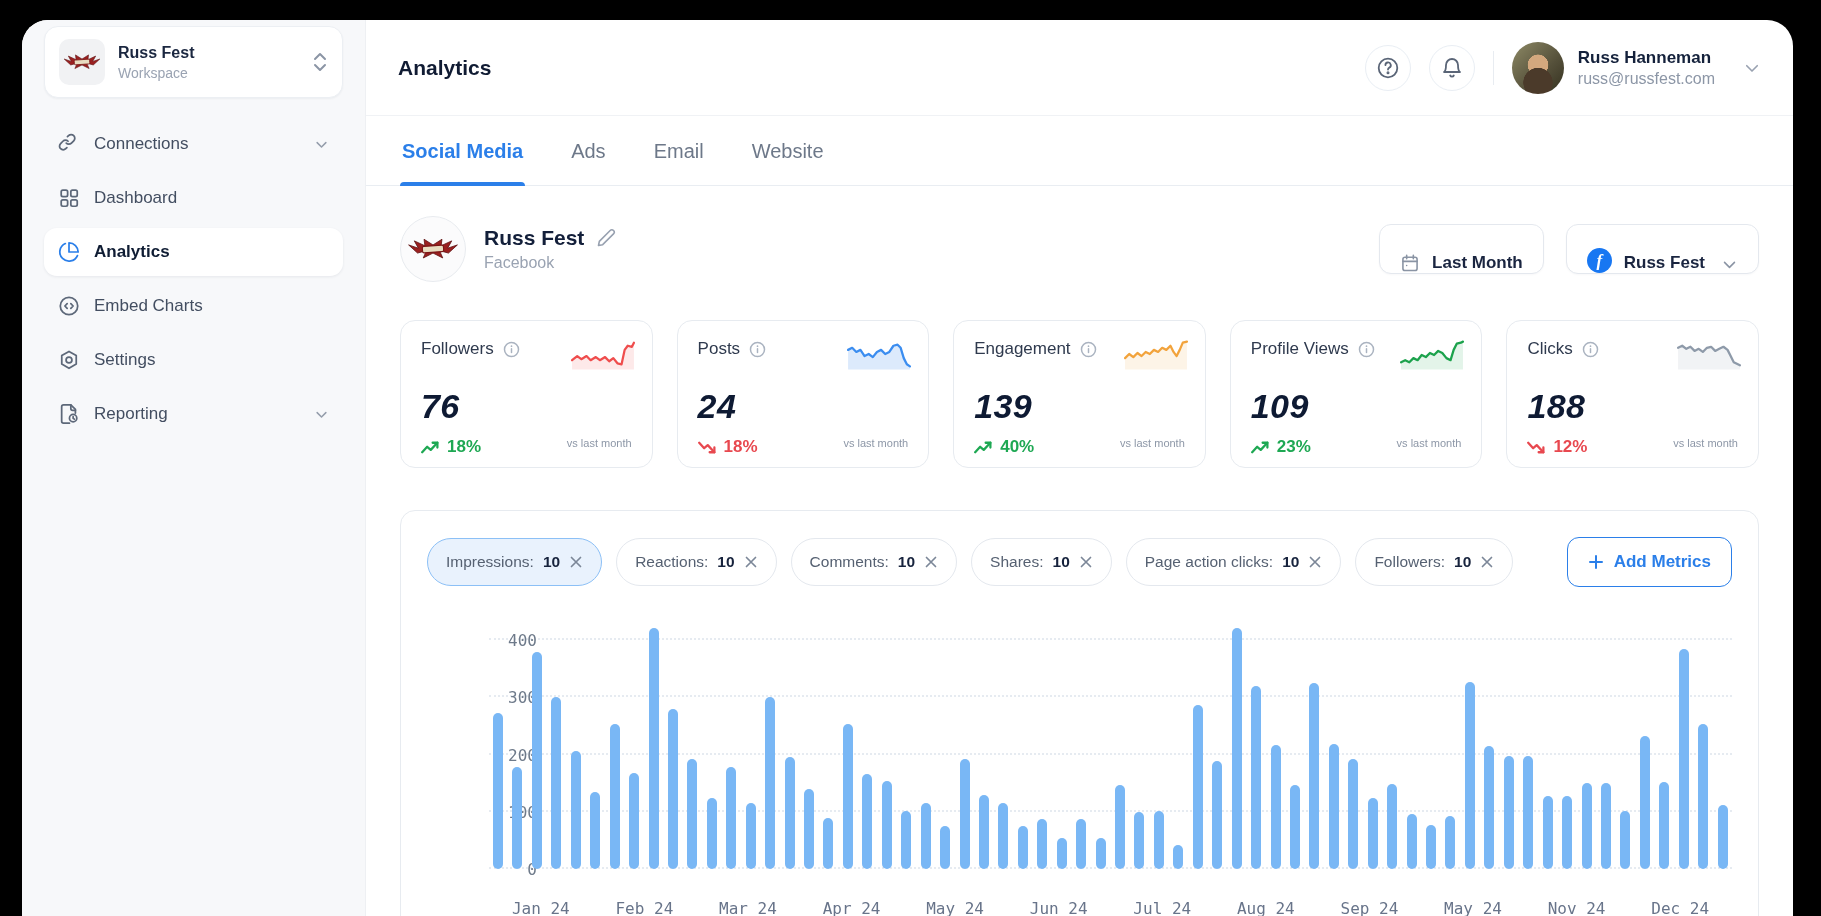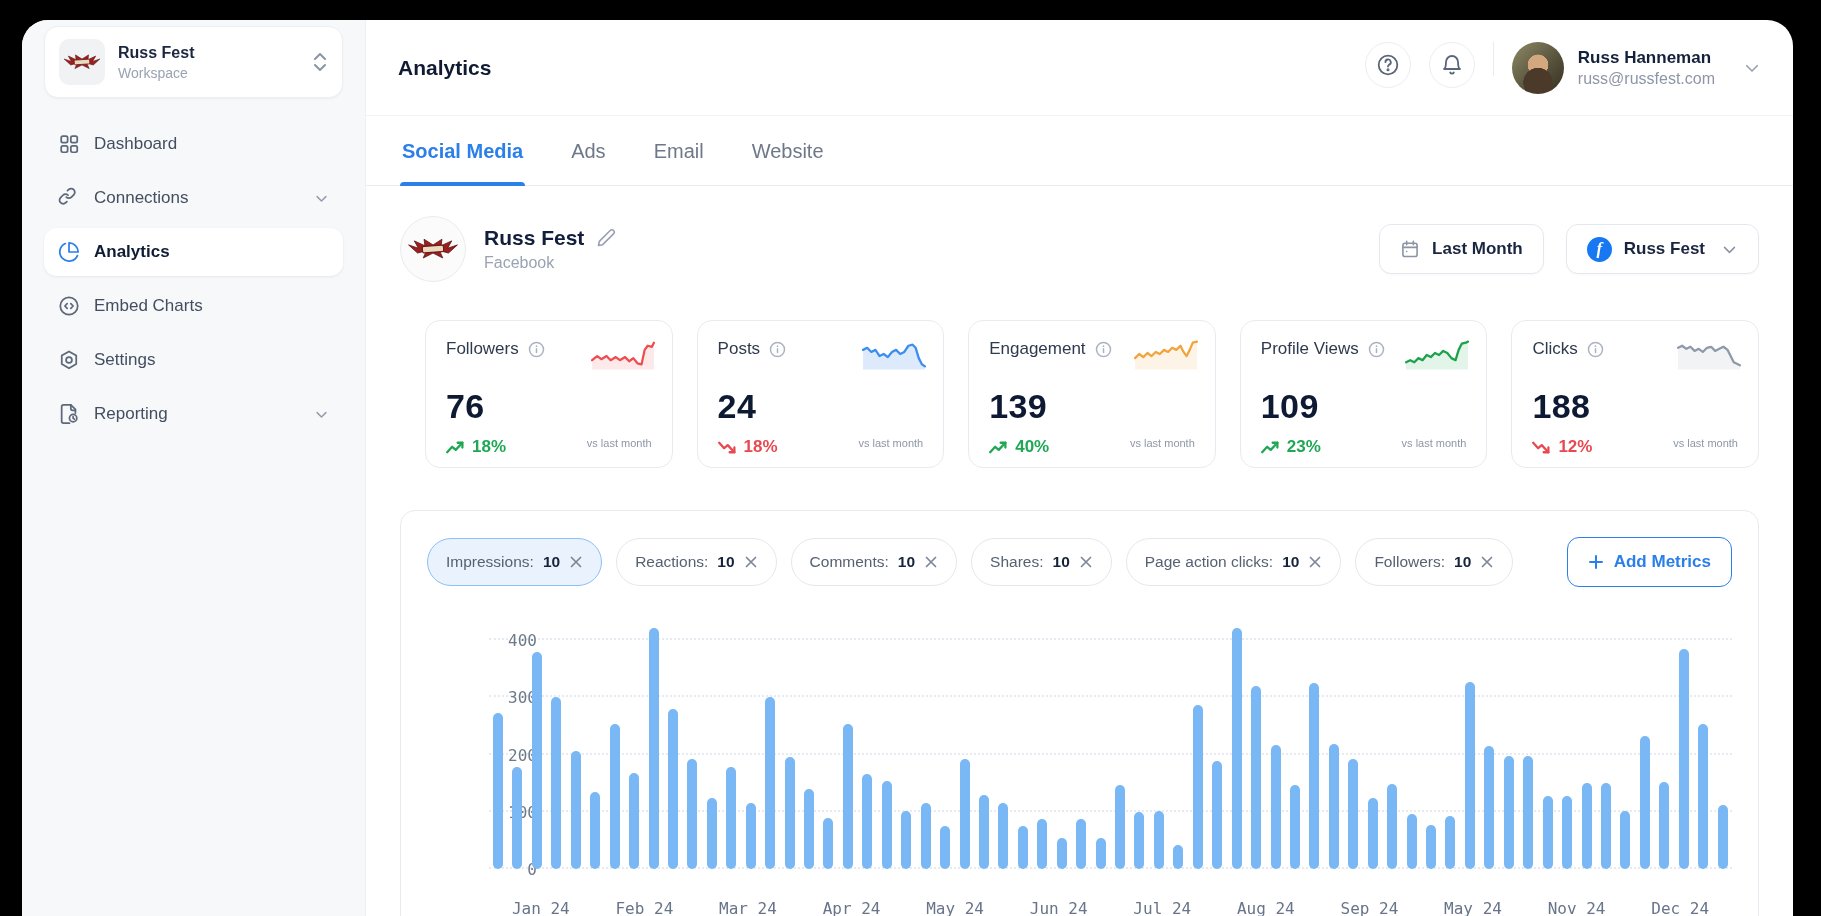--- a/index.html
+++ b/index.html
@@ -31,21 +31,21 @@
     color:#434e61; font-size:17px; font-weight:500; cursor:pointer; }
   .nav-item .nicon { color:#5d6879; display:flex; }
   .nav-item.active { background:#fff; box-shadow:0 1px 3px rgba(25,39,65,.08); color:#0f1c33; font-weight:600; }
   .nav-item.active .nicon { color:var(--accent,#2b7fe9); }
   .nav-chev { margin-left:auto; color:#949dab; display:flex; }
 
   
   main { flex:1; display:flex; flex-direction:column; min-width:0; }
   .topbar { height:96px; flex:none; display:flex; align-items:center; padding:0 32px; border-bottom:1px solid #f0f2f5; }
   .topbar h1 { font-size:21px; font-weight:700; color:#101b33; margin:0; }
-  .topbar-right { margin-left:auto; display:flex; align-items:flex-start; gap:18px; }
+  .topbar-right { margin-left:auto; display:flex; align-items:center; gap:18px; }
   .icon-btn { width:46px; height:46px; border-radius:50%; border:1px solid #e9eef4; background:#fff; color:#5a6577;
     display:grid; place-items:center; cursor:pointer; }
   .vdiv { width:1px; height:34px; background:#e8ecf1; }
   .user { display:flex; align-items:center; gap:14px; cursor:pointer; }
   .avatar { width:52px; height:52px; border-radius:50%; flex:none;
     background:
       radial-gradient(circle at 50% 78%, #4b3a2a 0 30%, transparent 31%),
       radial-gradient(circle at 50% 44%, #d3a87e 0 26%, transparent 27%),
       linear-gradient(135deg,#8e8a66,#55503a 60%,#33301f); }
   .uname { font-size:17px; font-weight:700; color:#14213b; }
@@ -60,34 +60,34 @@
 
   .content { flex:1; padding:30px 34px; overflow:hidden; }
 
   .profile-row { display:flex; align-items:center; margin-bottom:38px; }
   .pf-avatar { width:66px; height:66px; border-radius:50%; border:1px solid #e8ebef; background:#fbfbfc; display:grid; place-items:center; }
   .pf-info { margin-left:18px; }
   .pf-name { font-size:21px; font-weight:700; color:#131f3a; display:flex; align-items:center; gap:12px; }
   .pencil { color:#98a1b0; display:flex; cursor:pointer; }
   .pf-platform { font-size:16px; color:#9aa3b2; margin-top:4px; }
   .pf-actions { margin-left:auto; display:flex; gap:22px; }
-  .btn { height:50px; display:flex; align-items:center; gap:12px; padding:0 20px; border:1px solid #e4e8ee; border-radius:12px;
+  .btn { height:50px; display:flex; align-items:flex-end; gap:12px; padding:0 20px; border:1px solid #e4e8ee; border-radius:12px;
     background:#fff; font-size:17px; font-weight:600; color:#1a2540; box-shadow:0 1px 2px rgba(20,30,50,.03); cursor:pointer; }
   .btn .cal { color:#8a94a4; display:flex; }
   .fbdot { width:25px; height:25px; border-radius:50%; background:var(--facebook,#1877f2); color:#fff; font-weight:700;
     display:grid; place-items:center; font-size:17px; font-family:"Liberation Serif", serif; font-style:italic; }
   .btn .chev { color:#8a94a4; margin-left:4px; display:flex; }
 
-  .cards { display:grid; grid-template-columns:repeat(5,1fr); gap:24px; margin-bottom:42px;margin-left:25px; }
+  .cards { display:grid; grid-template-columns:repeat(5,1fr); gap:24px; margin-bottom:42px; }
   .card { border:1px solid #e7ebf0; border-radius:15px; background:#fff; padding:18px 20px; height:148px; position:relative; }
   .card-head { display:flex; align-items:center; gap:9px; }
   .card-label { font-size:17px; font-weight:500; color:#2f3a4e; }
   .iinfo { color:#aab3c0; display:flex; cursor:pointer; }
   .spark { position:absolute; top:16px; right:16px; }
-  .card-value { font-size:34px; font-weight:800; color:#0e1a33; margin-top:28px; letter-spacing:.4px; }
+  .card-value { font-size:34px; font-weight:800; color:#0e1a33; margin-top:28px; letter-spacing:.4px;font-style:italic; }
   .card-foot { display:flex; align-items:flex-start; margin-top:11px; }
   .trend { display:flex; align-items:center; gap:7px; font-size:17px; font-weight:700; }
   .trend.up { color:var(--positive,#1ea853); }
   .trend.down { color:var(--negative,#e8484f); }
   .trend.down .ticon { transform:scaleY(-1); }
   .vs { margin-left:auto; font-size:11px; color:#8d97a7; }
 
   .chart-card { border:1px solid #e7ebf0; border-radius:15px; background:#fff; padding:26px; height:520px; }
   .chips-row { display:flex; align-items:center; gap:14px; }
   .chip { display:flex; align-items:center; gap:9px; height:48px; padding:0 18px; border:1px solid #e4e8ee; border-radius:999px;
@@ -133,41 +133,41 @@
             <path d="M3 8l5-5 5 5"></path>
             <path d="M3 14l5 5 5-5"></path>
           </svg>
       </span>
     </div>
 
     <nav>
       <div class="nav-item">
         <span class="nicon">
           <svg width="22" height="22" viewBox="0 0 24 24" fill="none" stroke="currentColor" stroke-width="1.9" stroke-linecap="round" stroke-linejoin="round">
+              <path d="M9 11a4 4 0 0 0 5.66 0l2.5-2.5a4 4 0 1 0-5.66-5.66L10.3 4"></path>
+              <path d="M11 9a4 4 0 0 0-5.66 0l-2.5 2.5a4 4 0 1 0 5.66 5.66L9.7 16"></path>
+            </svg>
+        </span>
+        <span>Connections</span>
+        <span class="nav-chev">
+          <svg width="15" height="15" viewBox="0 0 24 24" fill="none" stroke="currentColor" stroke-width="2.4" stroke-linecap="round" stroke-linejoin="round">
+              <path d="M5 9l7 7 7-7"></path>
+            </svg>
+        </span>
+      </div>
+      <div class="nav-item">
+        <span class="nicon">
+          <svg width="22" height="22" viewBox="0 0 24 24" fill="none" stroke="currentColor" stroke-width="1.9" stroke-linecap="round" stroke-linejoin="round">
               <rect x="3.5" y="3.5" width="7" height="7" rx="1.8"></rect>
               <rect x="14" y="3.5" width="7" height="7" rx="1.8"></rect>
               <rect x="3.5" y="14" width="7" height="7" rx="1.8"></rect>
               <rect x="14" y="14" width="7" height="7" rx="1.8"></rect>
             </svg>
         </span>
         <span>Dashboard</span>
-      </div>
-      <div class="nav-item">
-        <span class="nicon">
-          <svg width="22" height="22" viewBox="0 0 24 24" fill="none" stroke="currentColor" stroke-width="1.9" stroke-linecap="round" stroke-linejoin="round">
-              <path d="M9 11a4 4 0 0 0 5.66 0l2.5-2.5a4 4 0 1 0-5.66-5.66L10.3 4"></path>
-              <path d="M11 9a4 4 0 0 0-5.66 0l-2.5 2.5a4 4 0 1 0 5.66 5.66L9.7 16"></path>
-            </svg>
-        </span>
-        <span>Connections</span>
-        <span class="nav-chev">
-          <svg width="15" height="15" viewBox="0 0 24 24" fill="none" stroke="currentColor" stroke-width="2.4" stroke-linecap="round" stroke-linejoin="round">
-              <path d="M5 9l7 7 7-7"></path>
-            </svg>
-        </span>
       </div>
       <div class="nav-item active">
         <span class="nicon">
           <svg width="22" height="22" viewBox="0 0 24 24" fill="none" stroke="currentColor" stroke-width="1.9" stroke-linecap="round" stroke-linejoin="round">
               <path d="M21.2 15.9A10 10 0 1 1 8 2.8"></path>
               <path d="M22 12A10 10 0 0 0 12 2v10z"></path>
             </svg>
         </span>
         <span>Analytics</span>
       </div>

